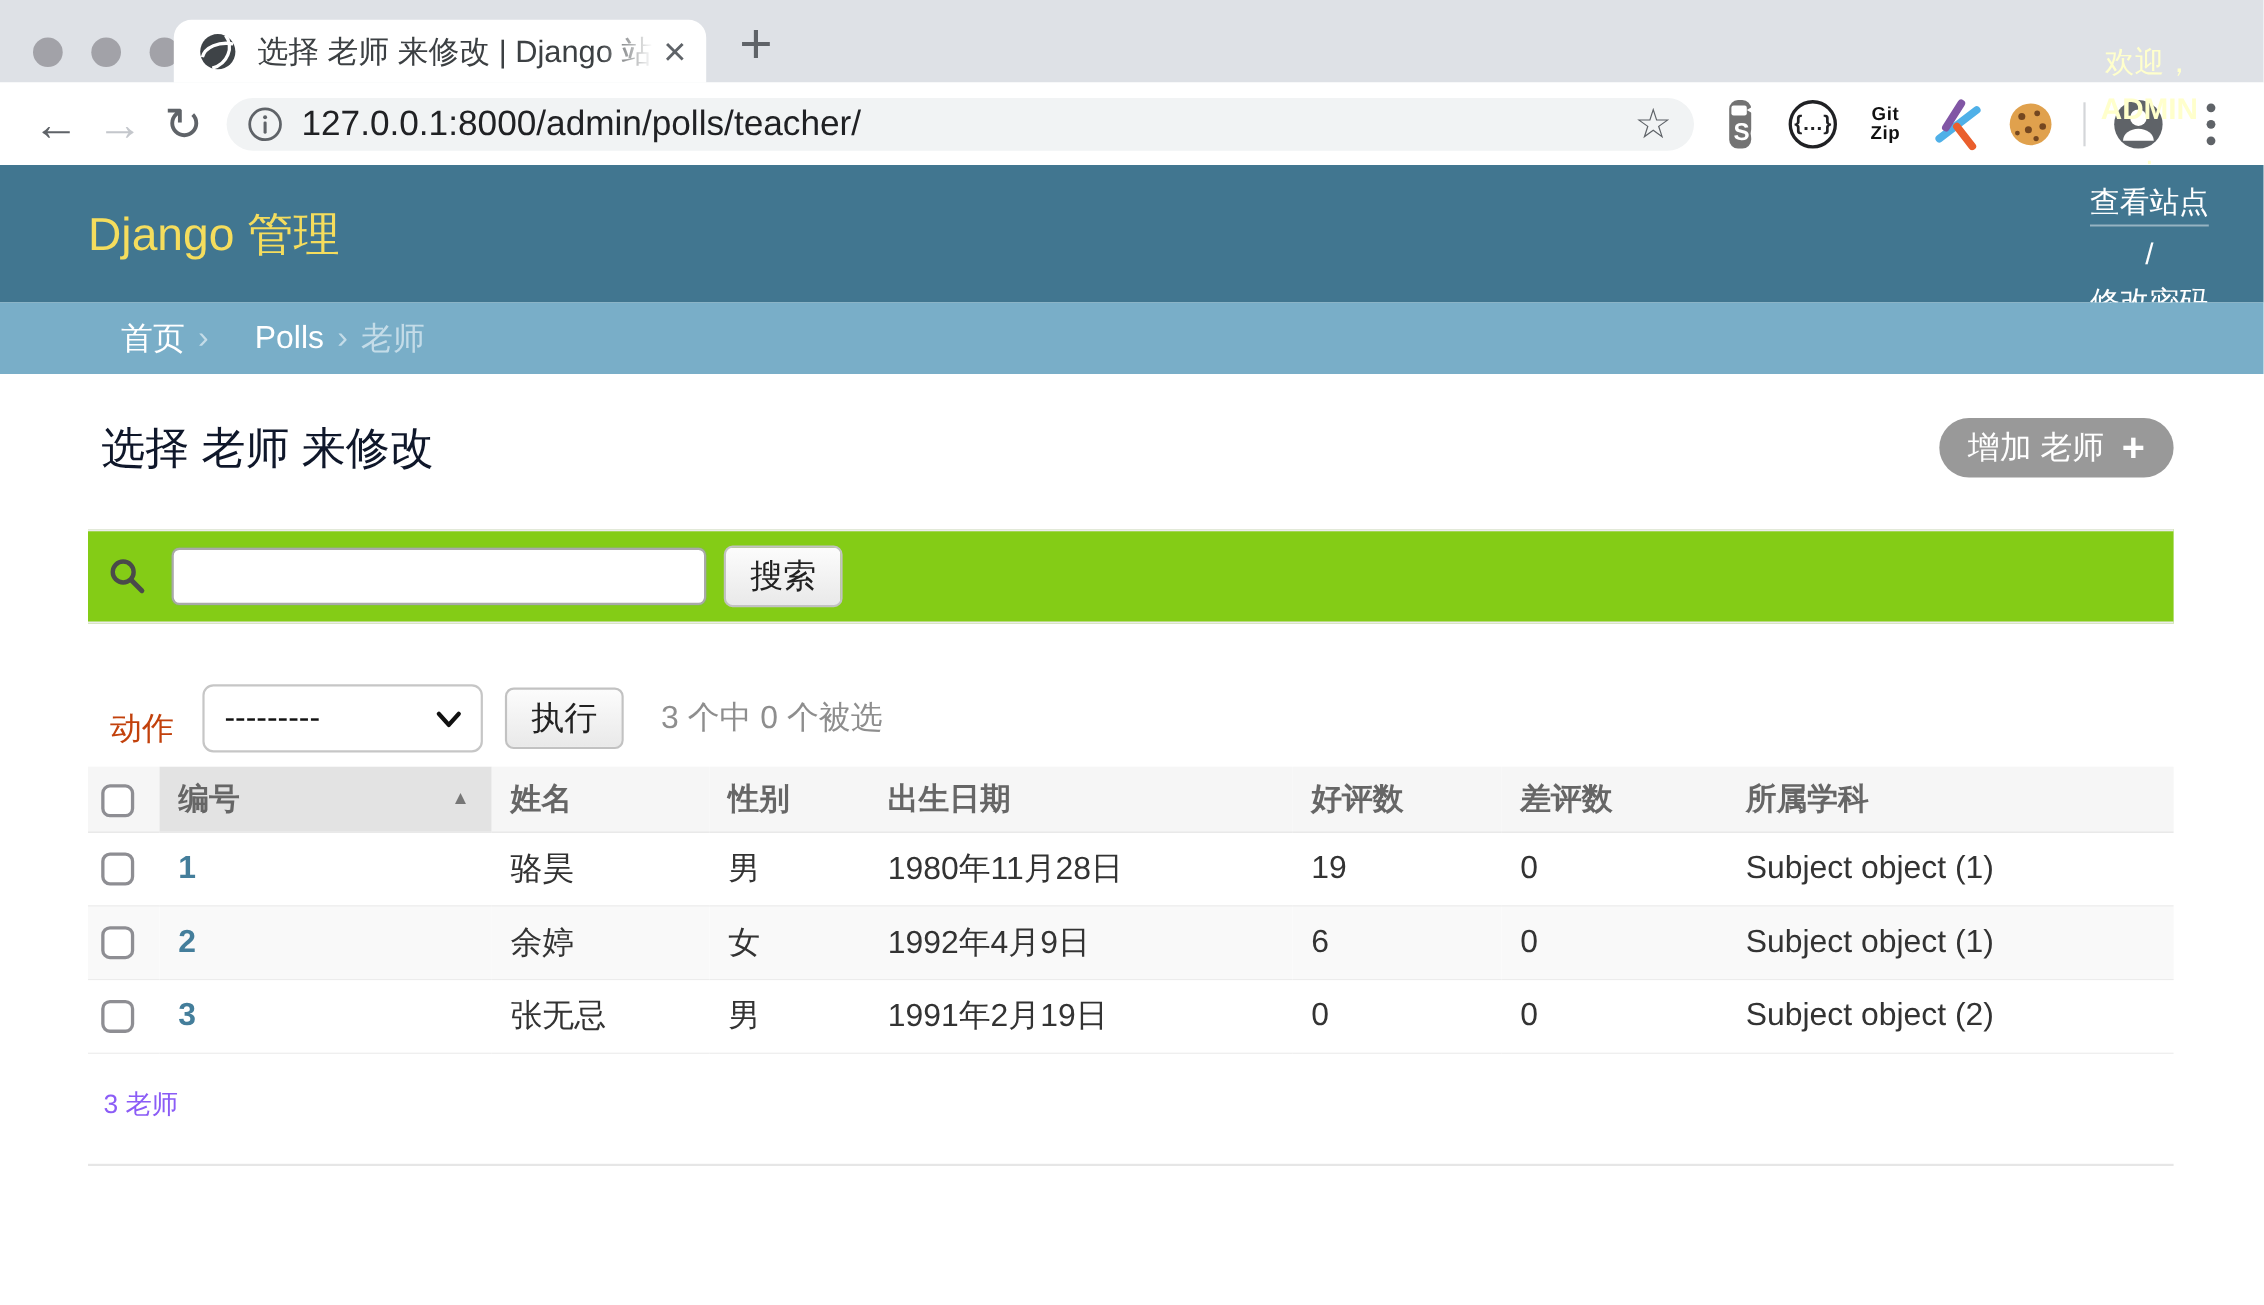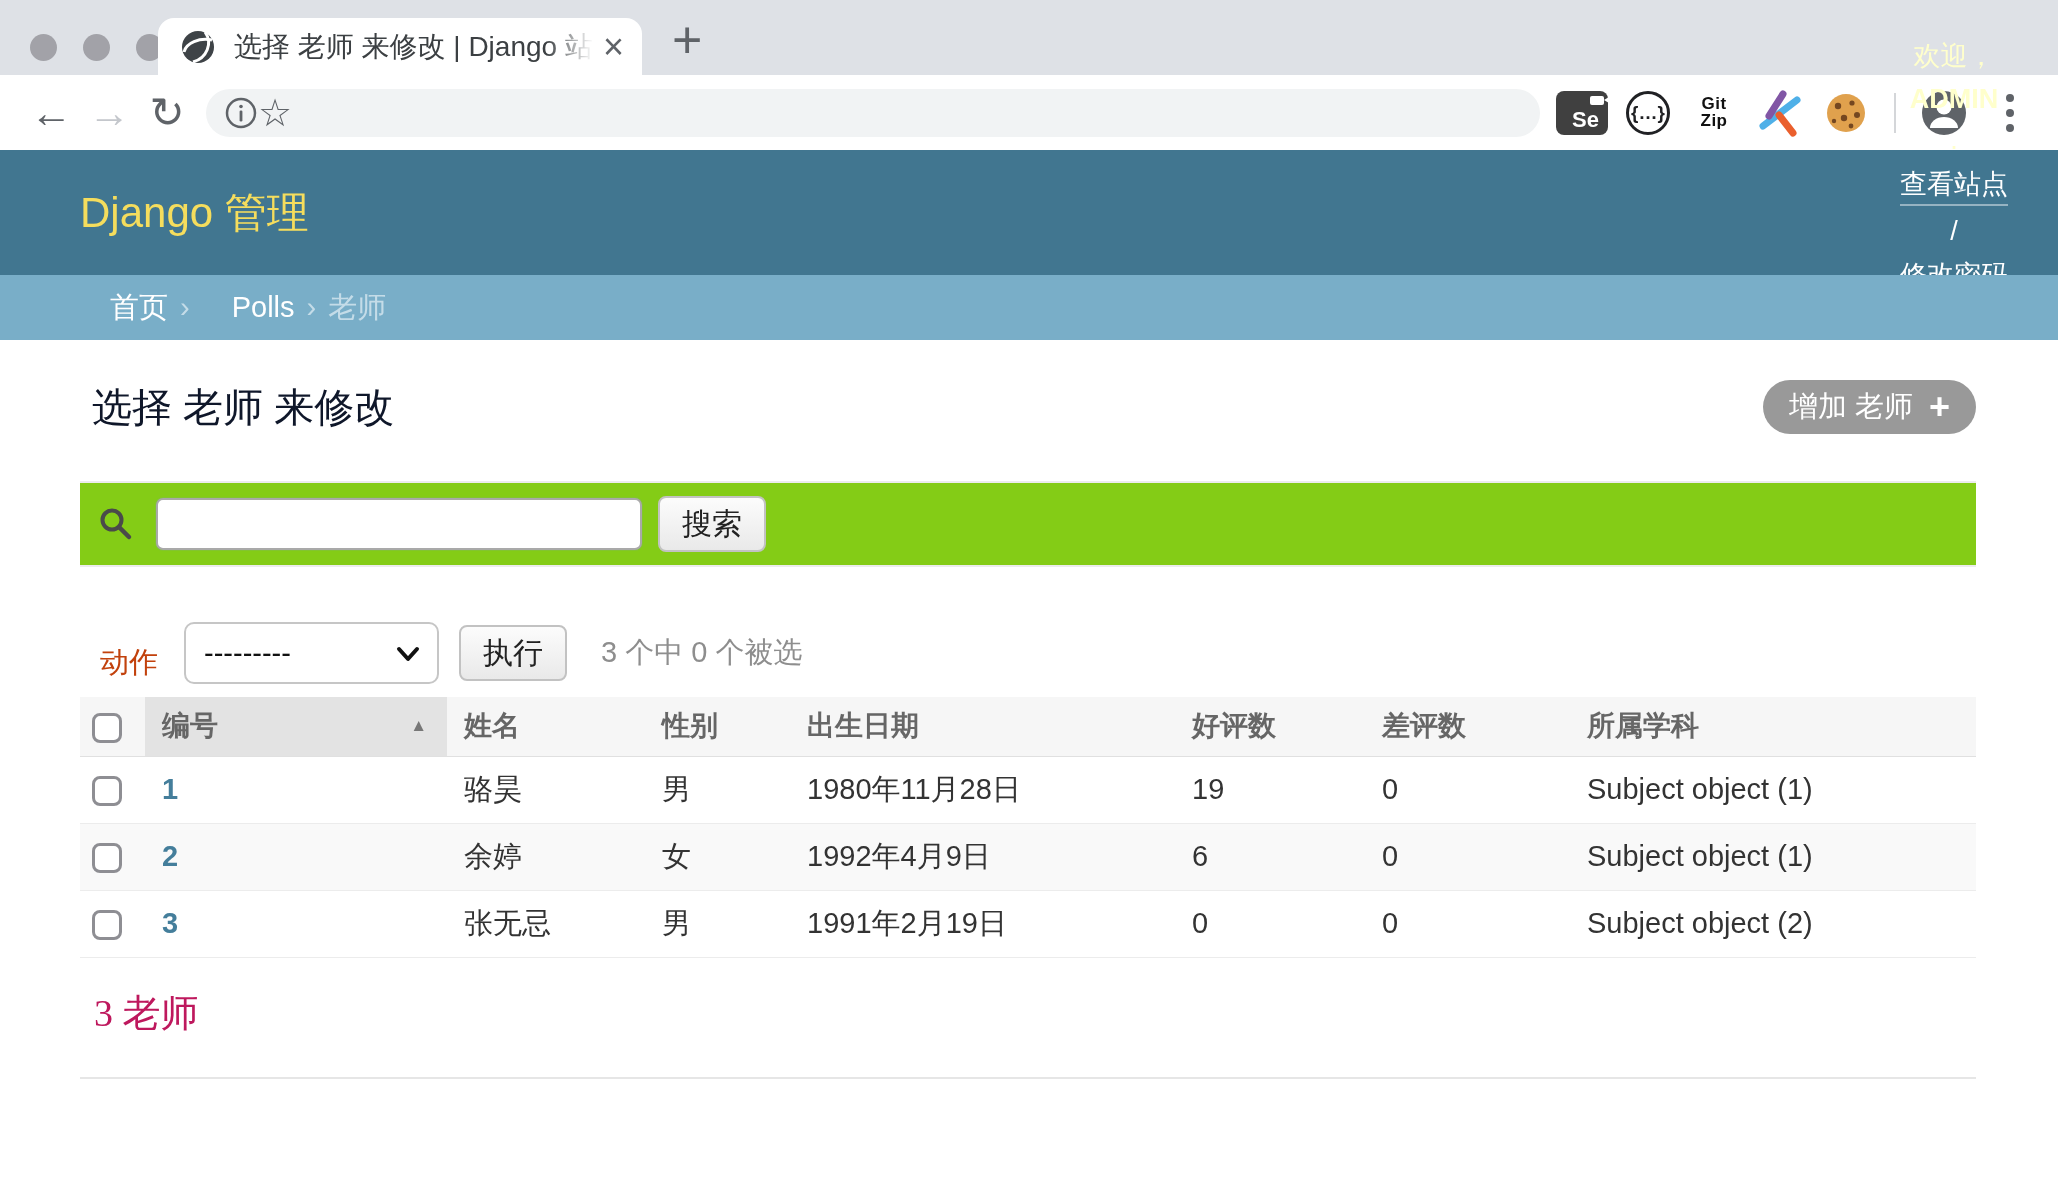--- a/index.html
+++ b/index.html
@@ -23,22 +23,22 @@
   .toolbar { position:absolute; top:75px; left:0; right:0; height:75px; background:#fff;
              display:flex; align-items:center; padding:0 22px; }
   .nav-ico { width:58px; text-align:center; font-size:42px; color:#5f6368; line-height:1; }
   .nav-ico.disabled { color:#c4c7cc; }
   .omnibox { flex:1; height:48px; margin:0 16px 0 10px; background:#f1f3f4; border-radius:24px;
              display:flex; align-items:center; padding:0 20px 0 18px; }
   .url-text { flex:1; font-size:32px; color:#202124; margin-left:16px; white-space:nowrap; overflow:hidden; }
   .star { font-size:38px; color:#5f6368; line-height:1; }
   .ext-row { display:flex; align-items:center; gap:14px; }
   .ext { width:52px; height:52px; display:flex; align-items:center; justify-content:center; }
-  .se-badge { width:52px; height:44px; background:#404040; border-radius:8px; position:relative;
-              color:#fff; font-weight:bold; font-size:22px; display:flex; align-items:flex-end; padding:2px 16px; }
+  .se-badge { width:20px; height:44px; background:#737373; border-radius:8px; position:relative;
+              color:#fff; font-weight:bold; font-size:22px; display:flex; align-items:flex-end; padding:2px 4px; }
   .se-cam { position:absolute; top:5px; right:4px; width:14px; height:9px; background:#fff; border-radius:2px; }
   .se-cam::after { content:""; position:absolute; right:-5px; top:1px; border-left:5px solid #fff;
                    border-top:3px solid transparent; border-bottom:3px solid transparent; transform:rotate(180deg); }
   .braces { width:44px; height:44px; border:3px solid #202124; border-radius:50%; color:#202124;
             font-size:19px; font-weight:bold; display:flex; align-items:center; justify-content:center; }
   .gitzip { font-size:17px; font-weight:800; color:#111; line-height:0.95; text-align:center; letter-spacing:0.5px; }
   .sep-bar { width:2px; height:40px; background:#d4d6d9; margin:0 8px; }
   .kebab { display:flex; flex-direction:column; gap:7px; align-items:center; }
   .kebab i { width:8px; height:8px; border-radius:50%; background:#5f6368; }
 
@@ -89,21 +89,21 @@
              padding:0 0 0 17px; border-bottom:1px solid #e0e0e0; }
   thead th.sorted { background:#e3e3e3; }
   .th-inner { display:flex; align-items:center; justify-content:space-between; padding-right:20px; }
   .sort-arrow { font-size:17px; color:#777; }
   tbody td { height:67px; font-size:29px; color:#333; padding:0 0 0 17px; border-bottom:1px solid #ececec; }
   tbody tr.alt { background:#f9f9f9; }
   td.id-cell a { color:#447e9b; font-weight:700; text-decoration:none; }
   .cb { width:30px; height:30px; border:3px solid #8e8e93; border-radius:8px; background:#fff; display:inline-block; vertical-align:middle; }
   th.cb-col, td.cb-col { padding-left:12px; }
 
-  .paginator { font-size:38px; color:#be185d; padding:30px 0 38px 14px; border-bottom:2px solid #e6e6e6;font-family:Liberation Serif, serif; }
+  .paginator { font-size:24px; color:#8b5cf6; padding:30px 0 38px 14px; border-bottom:2px solid #e6e6e6; }
   svg { display:block; }
 </style>
 </head>
 <body>
 
 <div id="window">
 
   <div class="tabstrip">
     <div class="traffic">
       <span class="dot"></span>
@@ -129,20 +129,21 @@
     <span class="nav-ico disabled">→</span>
     <span class="nav-ico">↻</span>
     <div class="omnibox">
       <span>
         <svg width="34" height="34" viewBox="0 0 34 34">
           <circle cx="17" cy="17" r="14" stroke="#5f6368" stroke-width="2.5" fill="none"></circle>
           <circle cx="17" cy="10.5" r="1.8" fill="#5f6368"></circle>
           <rect x="15.6" y="14.5" width="2.8" height="11" rx="1.2" fill="#5f6368"></rect>
         </svg>
       </span>
+      <span class="url-text">127.0.0.1:8000/admin/polls/teacher/</span>
       <span class="star">☆</span>
     </div>
     <div class="ext-row">
       <span class="ext">
         <span class="se-badge">
             <span>Se</span>
             <span class="se-cam"></span>
           </span>
       </span>
       <span class="ext">

